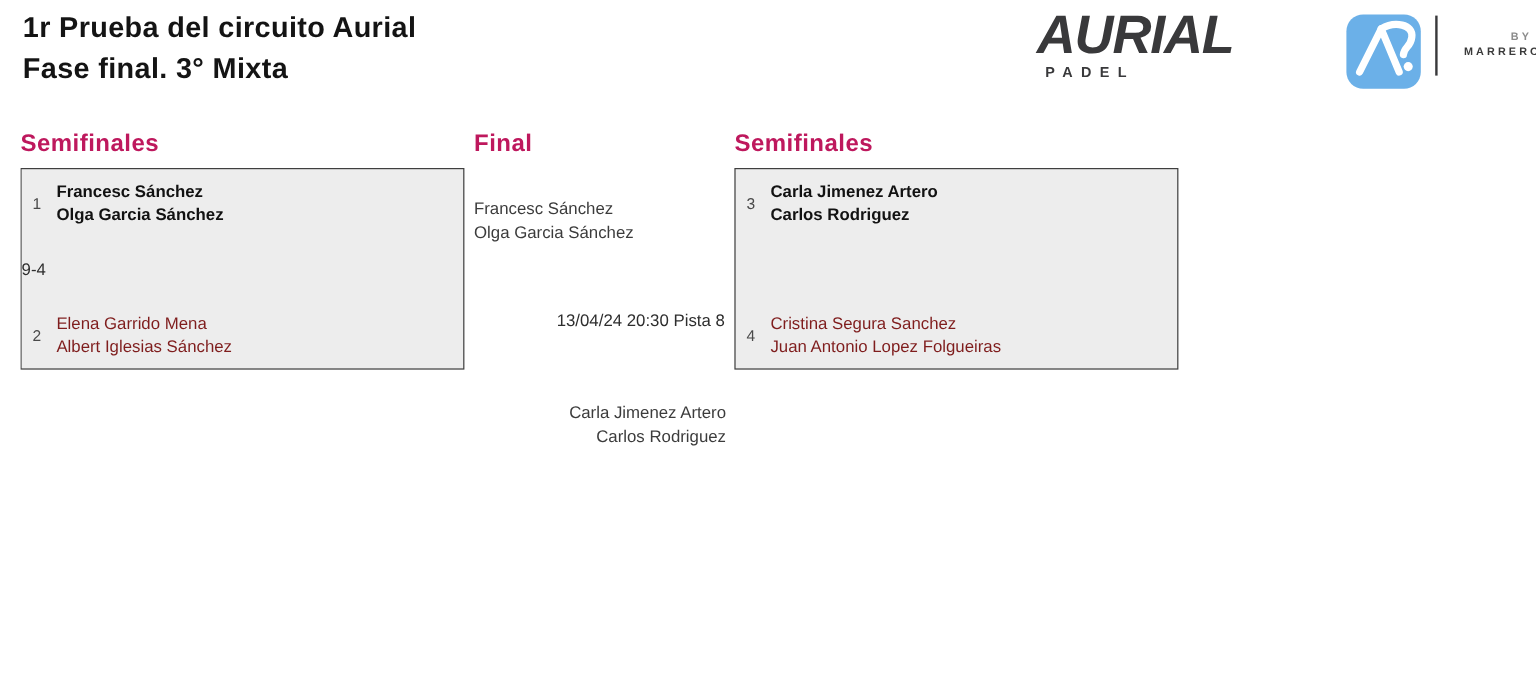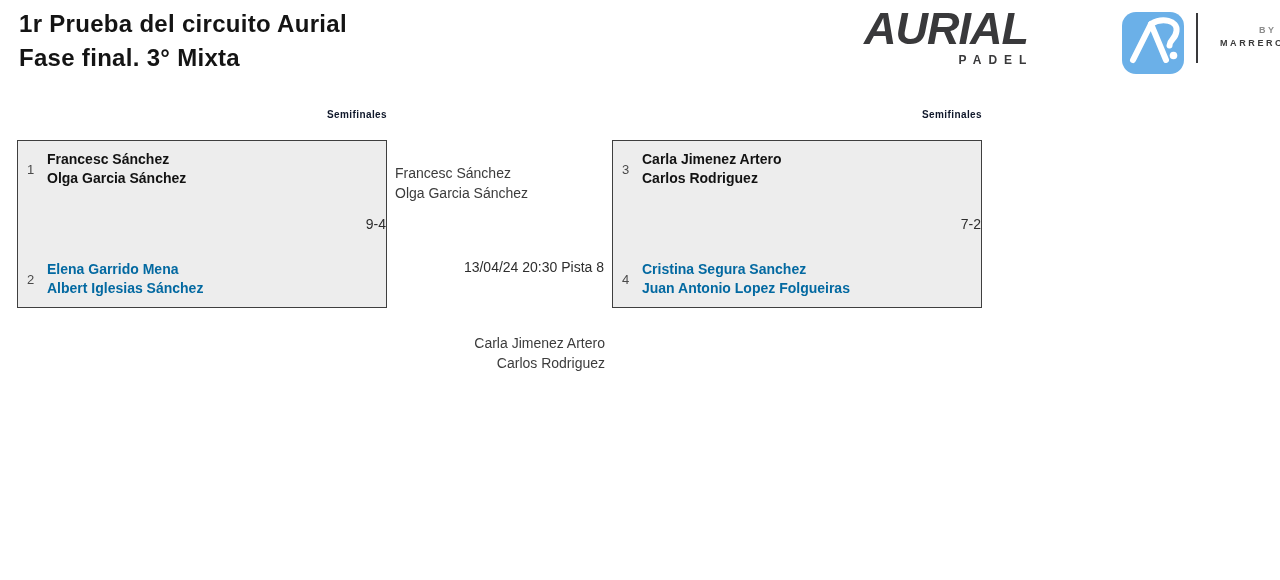--- a/index.html
+++ b/index.html
@@ -7,50 +7,50 @@
   .canvas{position:relative;width:1280px;height:580px;background:#ffffff;overflow:hidden;margin-left:17px;}
 
   
   .page-title{position:absolute;left:2px;top:7px;font-size:24px;line-height:34px;
     font-weight:700;color:#141414;letter-spacing:0.3px;}
 
   
   .brand-word{position:absolute;left:847px;top:4px;width:250px;
     font-size:45px;line-height:50px;font-weight:700;font-style:italic;
     color:#39393b;letter-spacing:-1px;}
-  .brand-sub{position:absolute;left:854px;top:53px;width:250px;text-align:center;
+  .brand-sub{position:absolute;left:854px;top:53px;width:250px;text-align:left;
     font-size:12px;font-weight:700;color:#39393b;letter-spacing:7px;}
   .brand-mark{position:absolute;left:1105px;top:12px;width:62px;height:62px;
     border-radius:14px;background:#6bb0e8;}
   .brand-mark svg{display:block;width:62px;height:62px;}
   .logo-divider{position:absolute;left:1179px;top:13px;width:2px;height:50px;background:#39393b;}
   .by-block{position:absolute;left:1203px;top:24px;font-size:9px;line-height:13px;
     letter-spacing:2.6px;color:#3a3a3a;font-weight:700;white-space:nowrap;}
   .by-prefix{font-weight:700;color:#8c8c8c;padding-left:39px;}
 
   
-  .col-header{position:absolute;top:109px;font-size:10px;font-weight:600;
-    color:#0f172a;text-align:right;letter-spacing:0.4px;}
+  .col-header{position:absolute;top:109px;font-size:20px;font-weight:600;
+    color:#be185d;text-align:left;letter-spacing:0.4px;}
   .col-header.left{left:0;width:370px;}
   .col-header.center{left:378px;width:209px;}
   .col-header.right{left:595px;width:370px;}
 
   .match-box{position:absolute;top:140px;width:370px;height:168px;
     background:#ededed;border:1px solid #3f3f3f;box-sizing:border-box;}
   .match-box.left{left:0;}
   .match-box.right{left:595px;}
 
   .slot{position:absolute;left:0;width:100%;display:flex;align-items:center;}
   .slot.top{top:9px;}
   .slot.bottom{top:119px;}
   .seed{flex:none;width:20px;padding-left:9px;font-size:13px;color:#4a4a4a;}
   .names{font-size:14px;line-height:19px;}
   .winner .names{font-weight:700;color:#121212;}
-  .loser .names{font-weight:700;color:#0369a1;}
-  .score{position:absolute;left:0;top:74px;width:100%;text-align:right;
+  .loser .names{font-weight:400;color:#7f1d1d;}
+  .score{position:absolute;left:0;top:74px;width:100%;text-align:left;
     font-size:14px;line-height:19px;color:#2e2e2e;}
 
   .final-top{position:absolute;left:378px;top:164px;width:209px;text-align:left;
     font-size:14px;line-height:19.5px;color:#3c3c3c;}
   .final-date{position:absolute;left:378px;top:258px;width:209px;text-align:right;
     font-size:14px;line-height:19px;color:#2e2e2e;}
   .final-bottom{position:absolute;left:378px;top:334px;width:210px;text-align:right;
     font-size:14px;line-height:19.5px;color:#3c3c3c;}
 </style>
 </head>
@@ -72,20 +72,21 @@
       <circle cx="51.5" cy="43.5" r="3.8" fill="#ffffff"></circle>
     </svg>
   </div>
   <div class="logo-divider"></div>
   <div class="by-block">
     <div><span class="by-prefix">BY</span> <span>MARTA</span></div>
     <div>MARRERO</div>
   </div>
 
   <div class="col-header left">Semifinales</div>
+  <div class="col-header center">Final</div>
   <div class="col-header right">Semifinales</div>
 
   <div class="match-box left">
     <div class="slot top winner">
       <div class="seed">1</div>
       <div class="names">
         <div>Francesc Sánchez</div>
         <div>Olga Garcia Sánchez</div>
       </div>
     </div>
@@ -100,21 +101,20 @@
   </div>
 
   <div class="match-box right">
     <div class="slot top winner">
       <div class="seed">3</div>
       <div class="names">
         <div>Carla Jimenez Artero</div>
         <div>Carlos Rodriguez</div>
       </div>
     </div>
-    <div class="score">7-2</div>
     <div class="slot bottom loser">
       <div class="seed">4</div>
       <div class="names">
         <div>Cristina Segura Sanchez</div>
         <div>Juan Antonio Lopez Folgueiras</div>
       </div>
     </div>
   </div>
 
   <div class="final-top">

